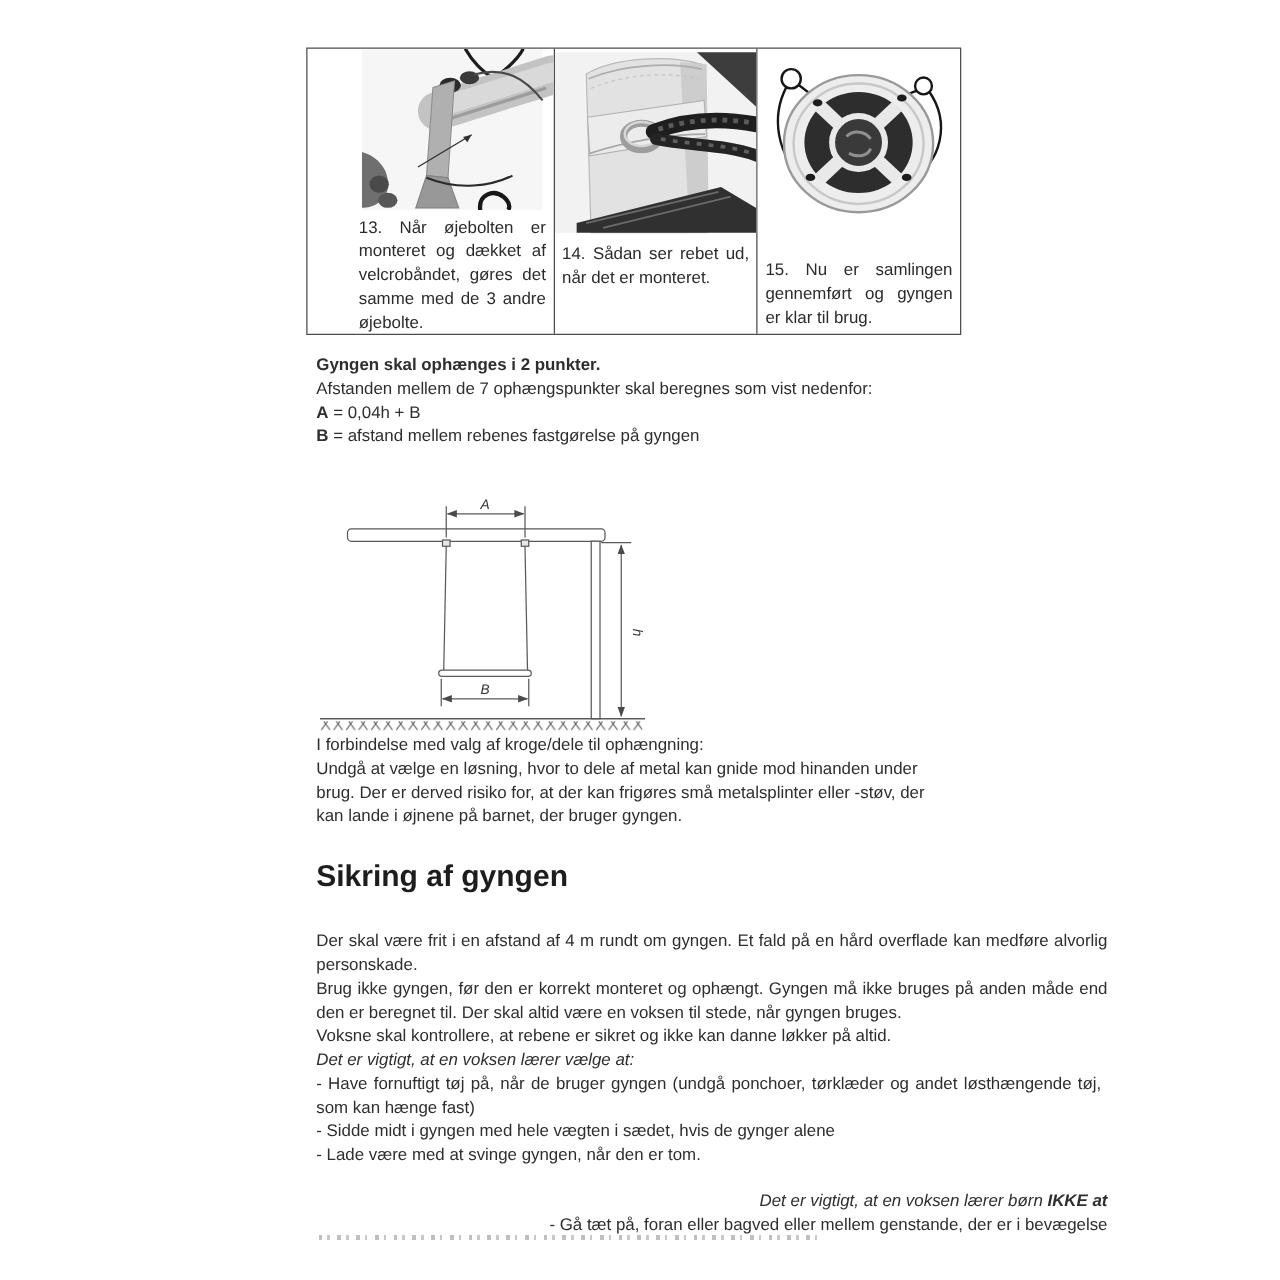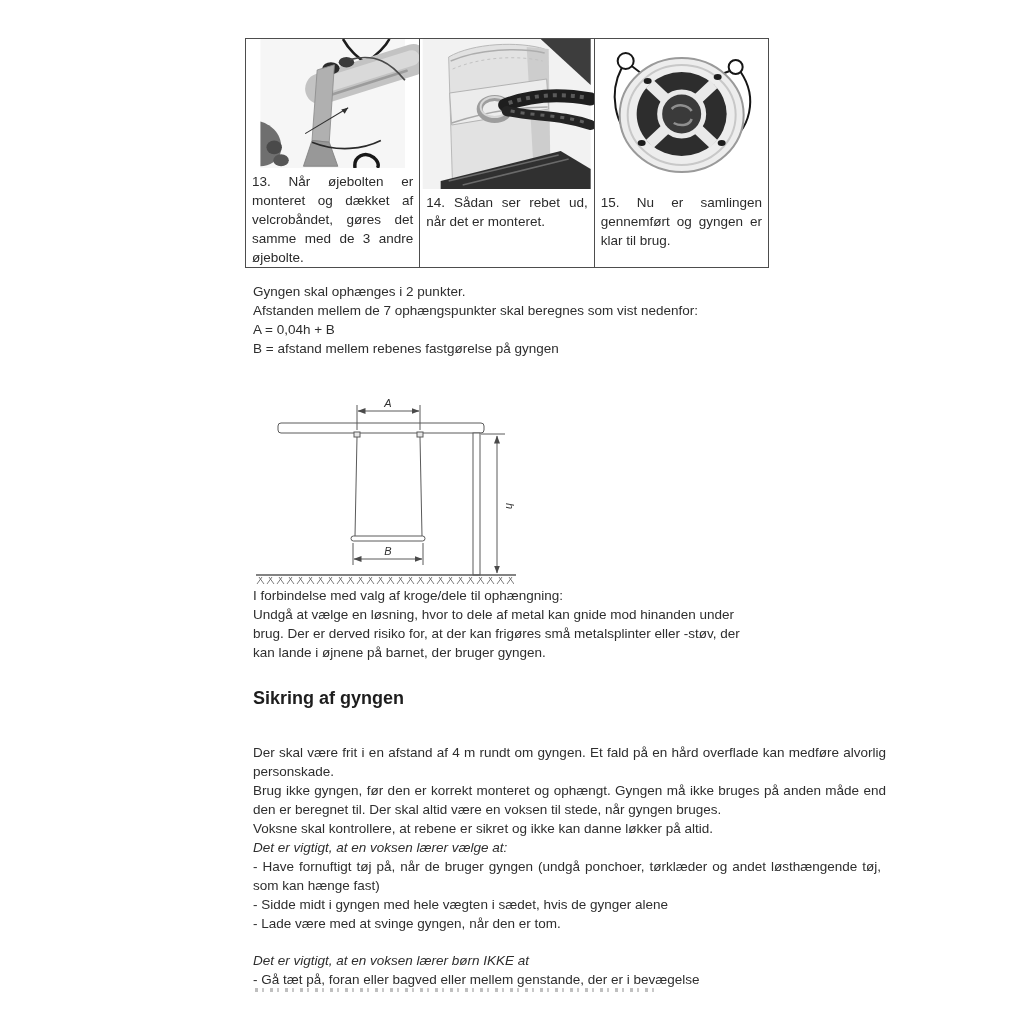--- a/index.html
+++ b/index.html
@@ -5,46 +5,46 @@
   html,body { margin:0; padding:0; background:#ffffff; }
   .page {
     position:relative; width:1024px; height:1024px; background:#ffffff;
     font-family:"Liberation Sans","DejaVu Sans",sans-serif; color:#2e2e2e;
     overflow:hidden;
   }
   .abs { position:absolute; }
   .body-text { font-size:13.5px; line-height:19px; }
   .body-text p { margin:0; }
   .just { text-align:justify; text-align-last:left; }
-  .bold { font-weight:normal; }
+  .bold { font-weight:bold; }
   .ital { font-style:italic; }
 
   
   .steps-table {
     left:245px; top:38px; width:524px; height:230px;
-    display:flex; border:1px solid #4d4d4d; box-sizing:border-box; background:#fff;
+    display:flex; border:1px solid #4d4d4d; box-sizing:border-box; background:#fff;padding-left:35px;
   }
   .steps-table .cell {
     flex:1 1 0; border-right:1px solid #4d4d4d; box-sizing:border-box;
     display:flex; flex-direction:column; overflow:hidden;
   }
-  .steps-table .cell:last-child { border-right:none; }
+  .steps-table .cell:last-child { border-right:none;gap:13px; }
   .steps-table svg { display:block; width:100%; height:150px; }
   .caption {
     font-size:13.5px; line-height:19px; padding:4px 6px 0 6px; color:#2b2b2b;
   }
 
   
   .hang-block   { left:253px; top:282px; width:530px; }
   .diagram-wrap { left:254px; top:396px; width:268px; height:190px; }
   .hooks-block  { left:253px; top:586px; width:507px; }
-  .safety-head  { left:253px; top:688px; font-size:18px; font-weight:bold; color:#1d1d1d; }
+  .safety-head  { left:253px; top:688px; font-size:24px; font-weight:bold; color:#1d1d1d; }
   .safety-block { left:253px; top:718px; width:633px;margin-top:25px; }
   .teachdo-block  { left:253px; top:838px; width:628px; }
-  .teachdont-block{ left:253px; top:951px; width:633px; }
+  .teachdont-block{ left:253px; top:951px; width:633px;text-align:right; }
 
   .clipped-line {
     left:255px; top:988px; width:404px; height:4px; overflow:hidden; opacity:.55;
     background:
       repeating-linear-gradient(90deg,#8a8a8a 0 3px,transparent 3px 7px,#9c9c9c 7px 9px,transparent 9px 15px);
   }
 
   .dim-label { font-size:11px; font-style:italic; fill:#333; }
 </style>
 </head>

